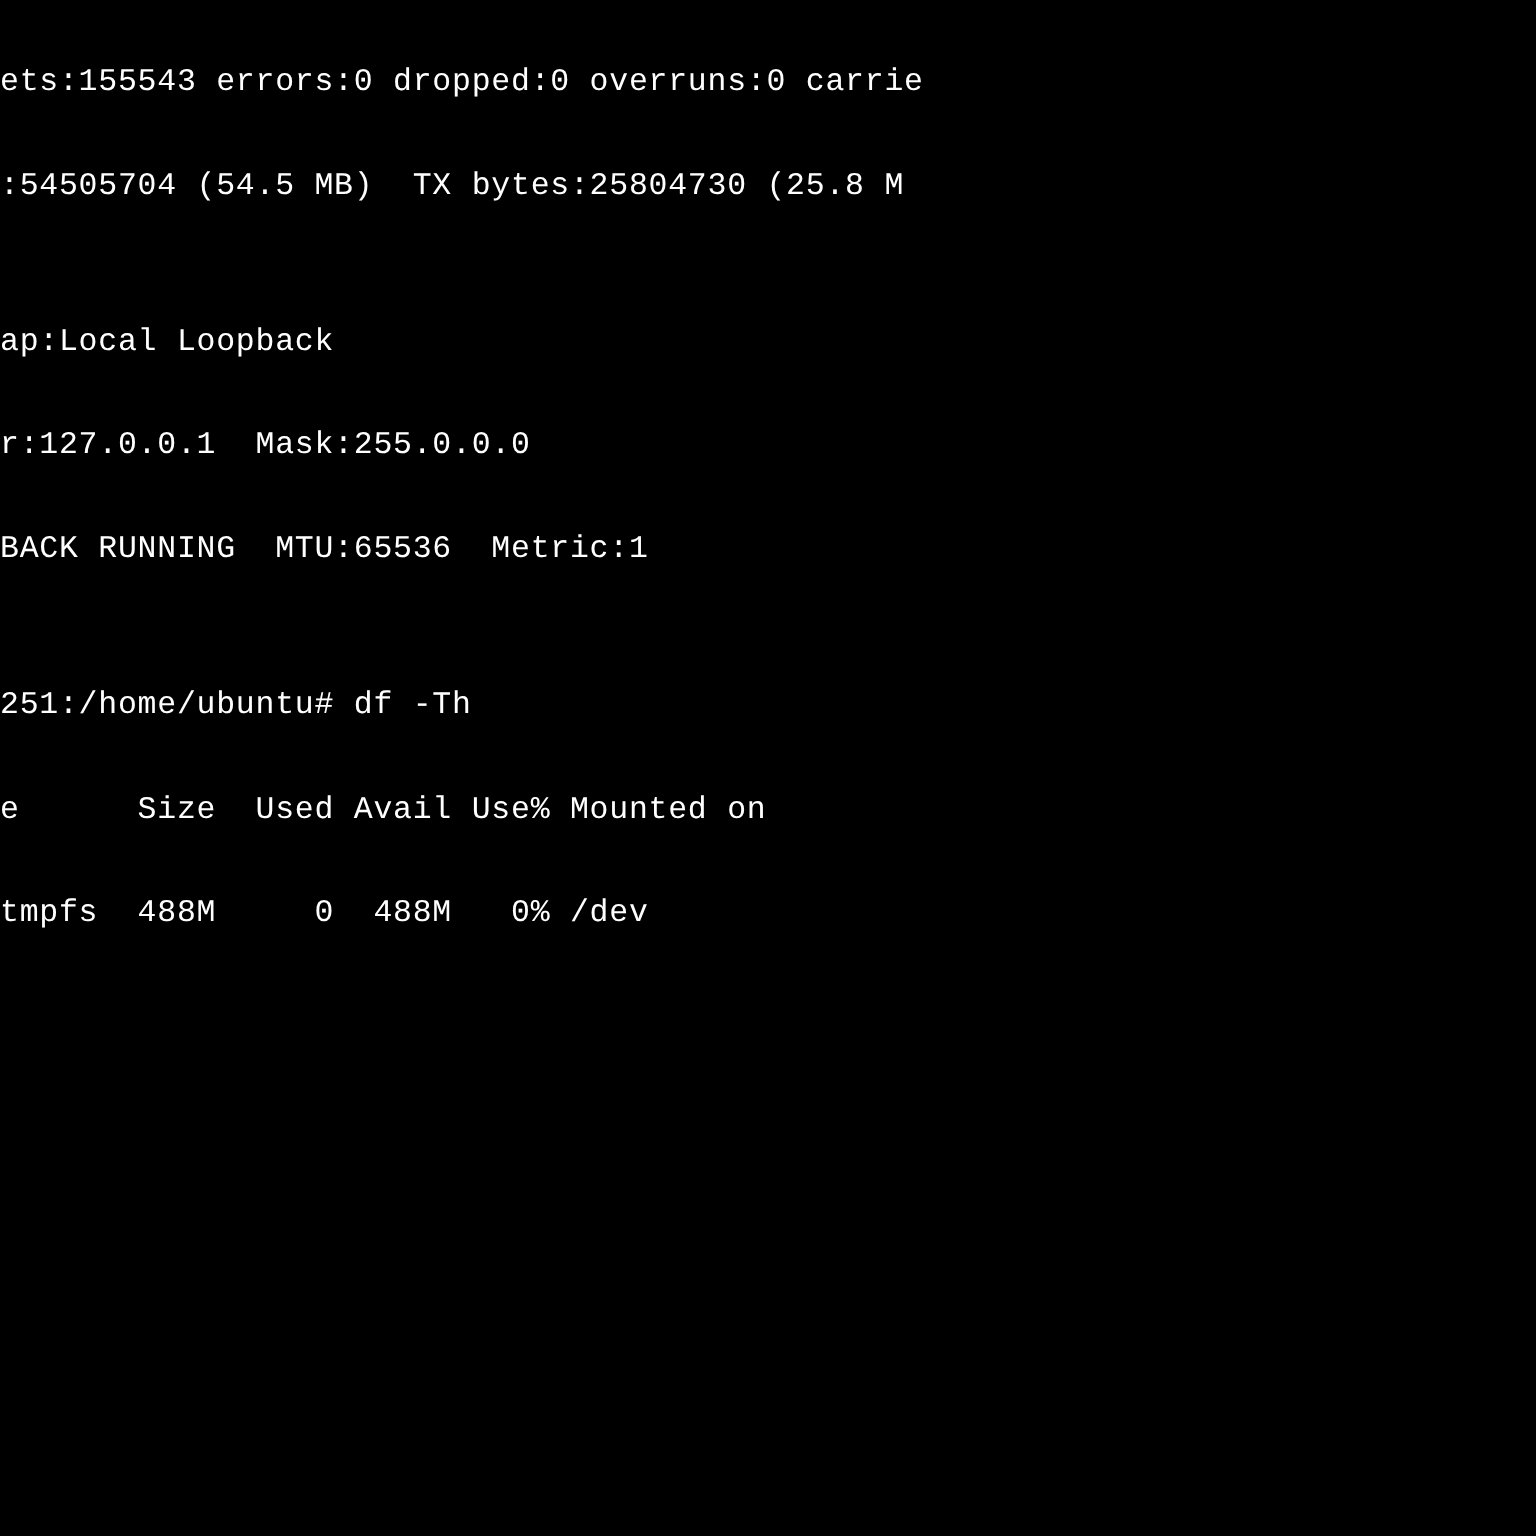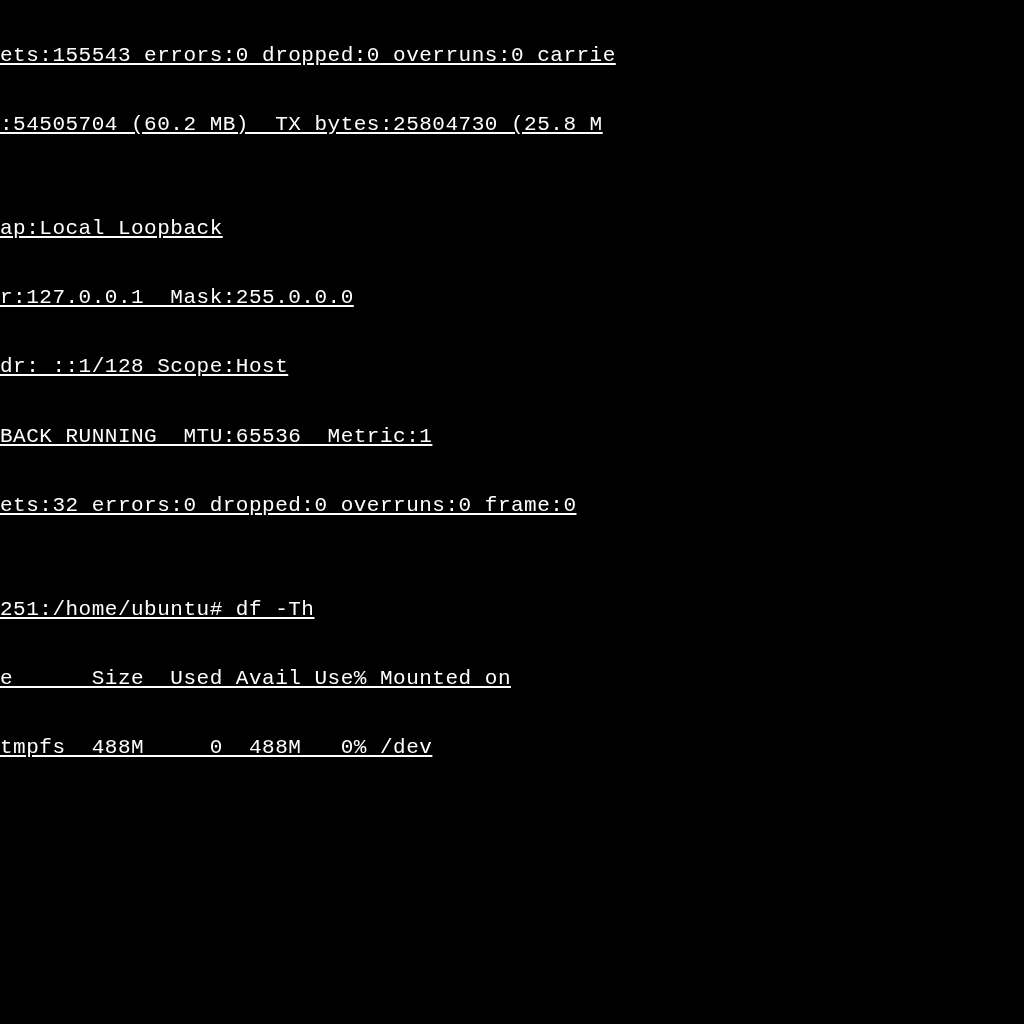--- a/index.html
+++ b/index.html
@@ -11,34 +11,32 @@
       line-height: 1.65;
       width: 1024px;
       height: 1024px;
       overflow: hidden;
       padding-top: 4px;
     }
     .terminal {
       white-space: pre;
       letter-spacing: 0.5px;
     }
-    .line { display: block; text-decoration: underline; }
+    .line { display: block; }
   </style>
 </head>
 <body>
 
 <div class="terminal">
 <span class="line">ets:155543 errors:0 dropped:0 overruns:0 carrie</span>
-<span class="line">:54505704 (60.2 MB)  TX bytes:25804730 (25.8 M</span>
+<span class="line">:54505704 (54.5 MB)  TX bytes:25804730 (25.8 M</span>
 <span class="line"></span>
 <span class="line">ap:Local Loopback</span>
 <span class="line">r:127.0.0.1  Mask:255.0.0.0</span>
-<span class="line">dr: ::1/128 Scope:Host</span>
 <span class="line">BACK RUNNING  MTU:65536  Metric:1</span>
-<span class="line">ets:32 errors:0 dropped:0 overruns:0 frame:0</span>
 <span class="line"></span>
 <span class="line">251:/home/ubuntu# df -Th</span>
 <span class="line">e      Size  Used Avail Use% Mounted on</span>
 <span class="line">tmpfs  488M     0  488M   0% /dev</span>
 
 
 
 
 
 

